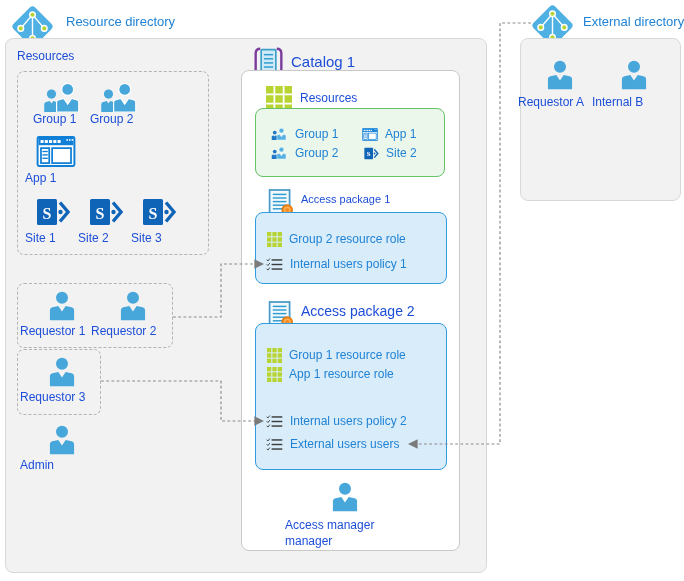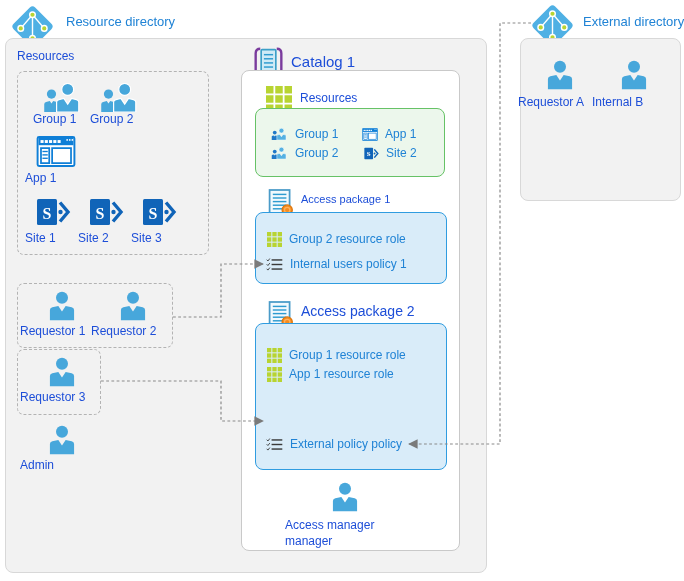--- a/index.html
+++ b/index.html
@@ -266,25 +266,31 @@
         <use href="#sym-grid"></use>
       </svg>
     <span class="rlbl">Group 1 resource role</span>
   </div>
   <div class="row" style="left:267px;top:366px">
     <svg class="ic c-grid" width="15" height="15">
         <use href="#sym-grid"></use>
       </svg>
     <span class="rlbl">App 1 resource role</span>
   </div>
+  <div class="row" style="left:266px;top:413px">
+    <svg class="ic" width="17" height="13">
+        <use href="#sym-check"></use>
+      </svg>
+    <span class="rlbl">Internal users policy 2</span>
+  </div>
   <div class="row" style="left:266px;top:436px">
     <svg class="ic" width="17" height="13">
         <use href="#sym-check"></use>
       </svg>
-    <span class="rlbl">External policy policy</span>
+    <span class="rlbl">External users users</span>
   </div>
 
   <svg class="abs c-person" style="left:330px;top:481px" width="30" height="32">
       <use href="#sym-person"></use>
     </svg>
   <div class="lbl ctr" style="left:285px;top:517px;width:120px;line-height:16px">
     <span>Access manager</span><br>
     <span>manager</span>
   </div>
 

